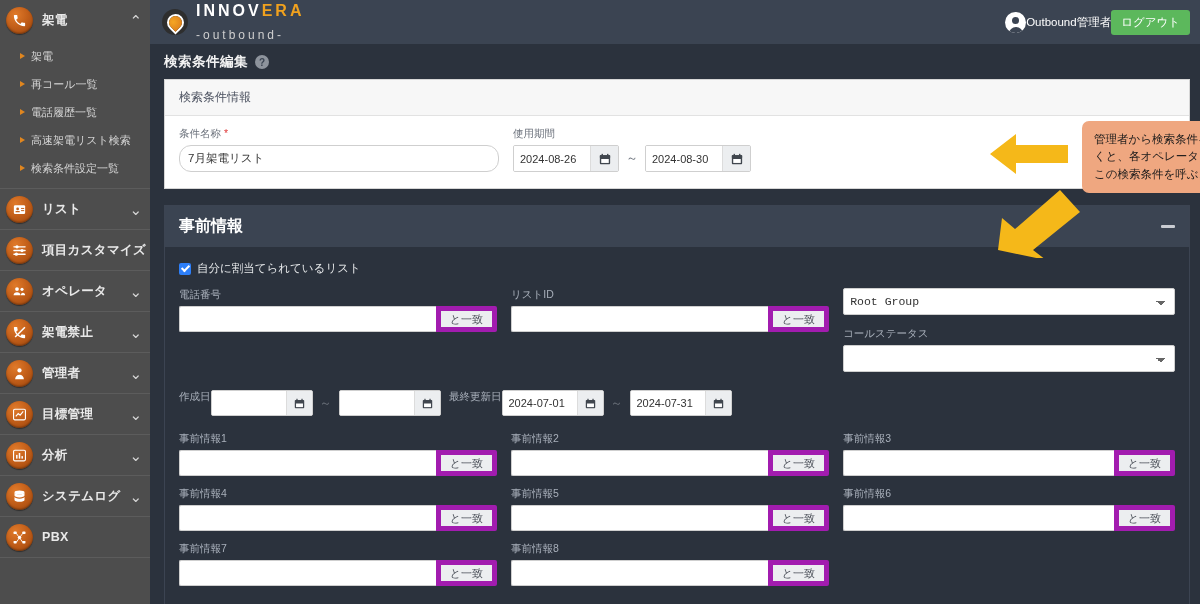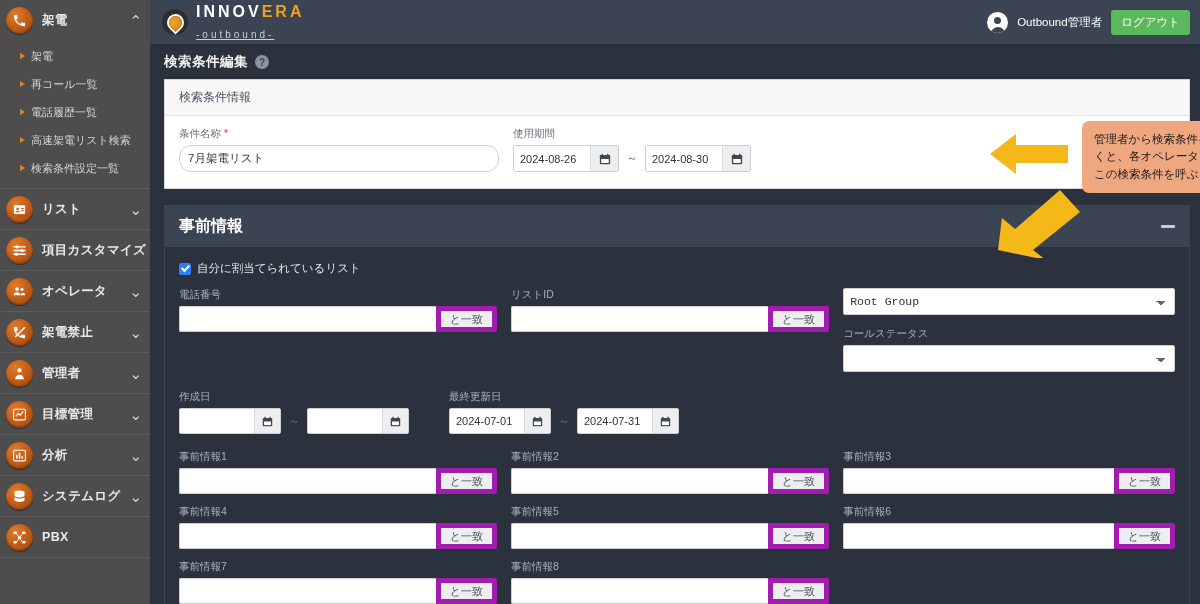--- a/index.html
+++ b/index.html
@@ -78,22 +78,22 @@
   .brand-mark .pin {
     width: 13px; height: 13px; border-radius: 50% 50% 50% 0;
     transform: rotate(-45deg);
     background: radial-gradient(circle at 40% 35%, #f5a623, #d9781a);
     box-shadow: 0 0 0 2px #fff;
   }
   .brand-text { line-height: 1; }
   .brand-title { font-size: 16px; font-weight: bold; letter-spacing: 3px; }
   .brand-title .w { color: #ffffff; }
   .brand-title .o { color: #f0a11e; }
-  .brand-sub { font-size: 10px; color: #cfcfcf; letter-spacing: 3px; margin-top: 10px; text-decoration: underline; }
-  .topbar-right { margin-left: auto; display: flex; align-items: center; gap: 9px; }
+  .brand-sub { font-size: 12px; color: #cfcfcf; letter-spacing: 3px; margin-top: 10px; }
+  .topbar-right { margin-left: auto; display: flex; align-items: center; }
   .avatar {
     width: 21px; height: 21px; border-radius: 50%;
     background: #ffffff; display: flex; align-items: flex-end; justify-content: center;
     overflow: hidden;
   }
   .avatar .head { width: 7px; height: 7px; border-radius: 50%; background: #3b4452; position: absolute; margin-bottom: 9px; }
   .avatar .body { width: 14px; height: 7px; border-radius: 7px 7px 0 0; background: #3b4452; margin-bottom: -1px; }
   .avatar-wrap { position: relative; display: flex; align-items: center; justify-content: center; }
   .user-name { color: #ffffff; font-size: 11.5px; }
   .logout-btn {
@@ -199,21 +199,21 @@
     font-family: "Liberation Mono", monospace;
     appearance: none; -webkit-appearance: none;
     background-image:
       linear-gradient(45deg, transparent 50%, #666 50%),
       linear-gradient(135deg, #666 50%, transparent 50%);
     background-position: calc(100% - 13px) 12px, calc(100% - 8px) 12px;
     background-size: 5px 5px, 5px 5px;
     background-repeat: no-repeat;
   }
   .date-row { display: flex; align-items: flex-end; gap: 0; margin-bottom: 16px; }
-  .date-cell { display: flex; flex-direction: column; }
+  .date-cell { display: flex; flex-direction: row; }
   .date-box-sm { display: flex; border: 1px solid #cfcfcf; border-radius: 2px; overflow: hidden; background: #fff; }
   .date-box-sm input {
     width: 74px; height: 24px; border: none; outline: none;
     font-size: 11px; color: #333; padding: 0 6px; background: #fff;
     font-family: "Liberation Sans", sans-serif;
   }
   .cal-btn-sm {
     width: 26px; background: #eceef0; border: none; border-left: 1px solid #dcdcdc;
     display: flex; align-items: center; justify-content: center; cursor: pointer;
   }

